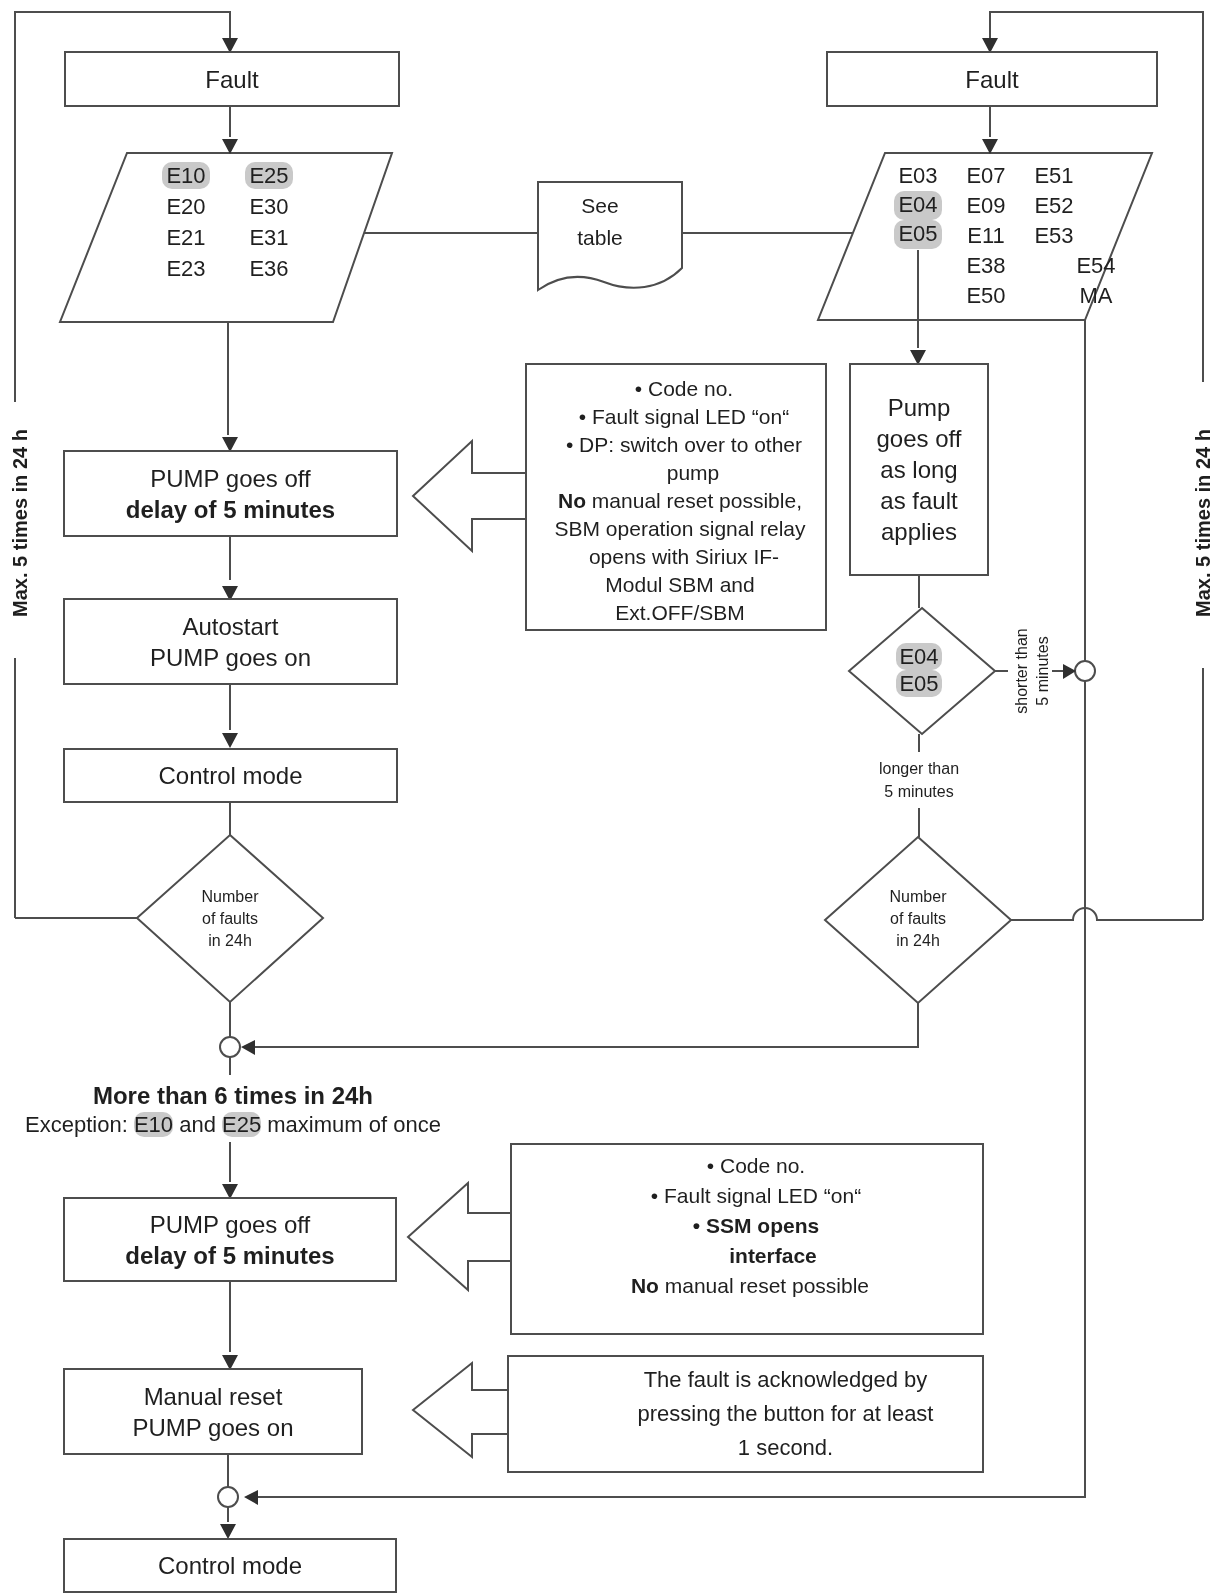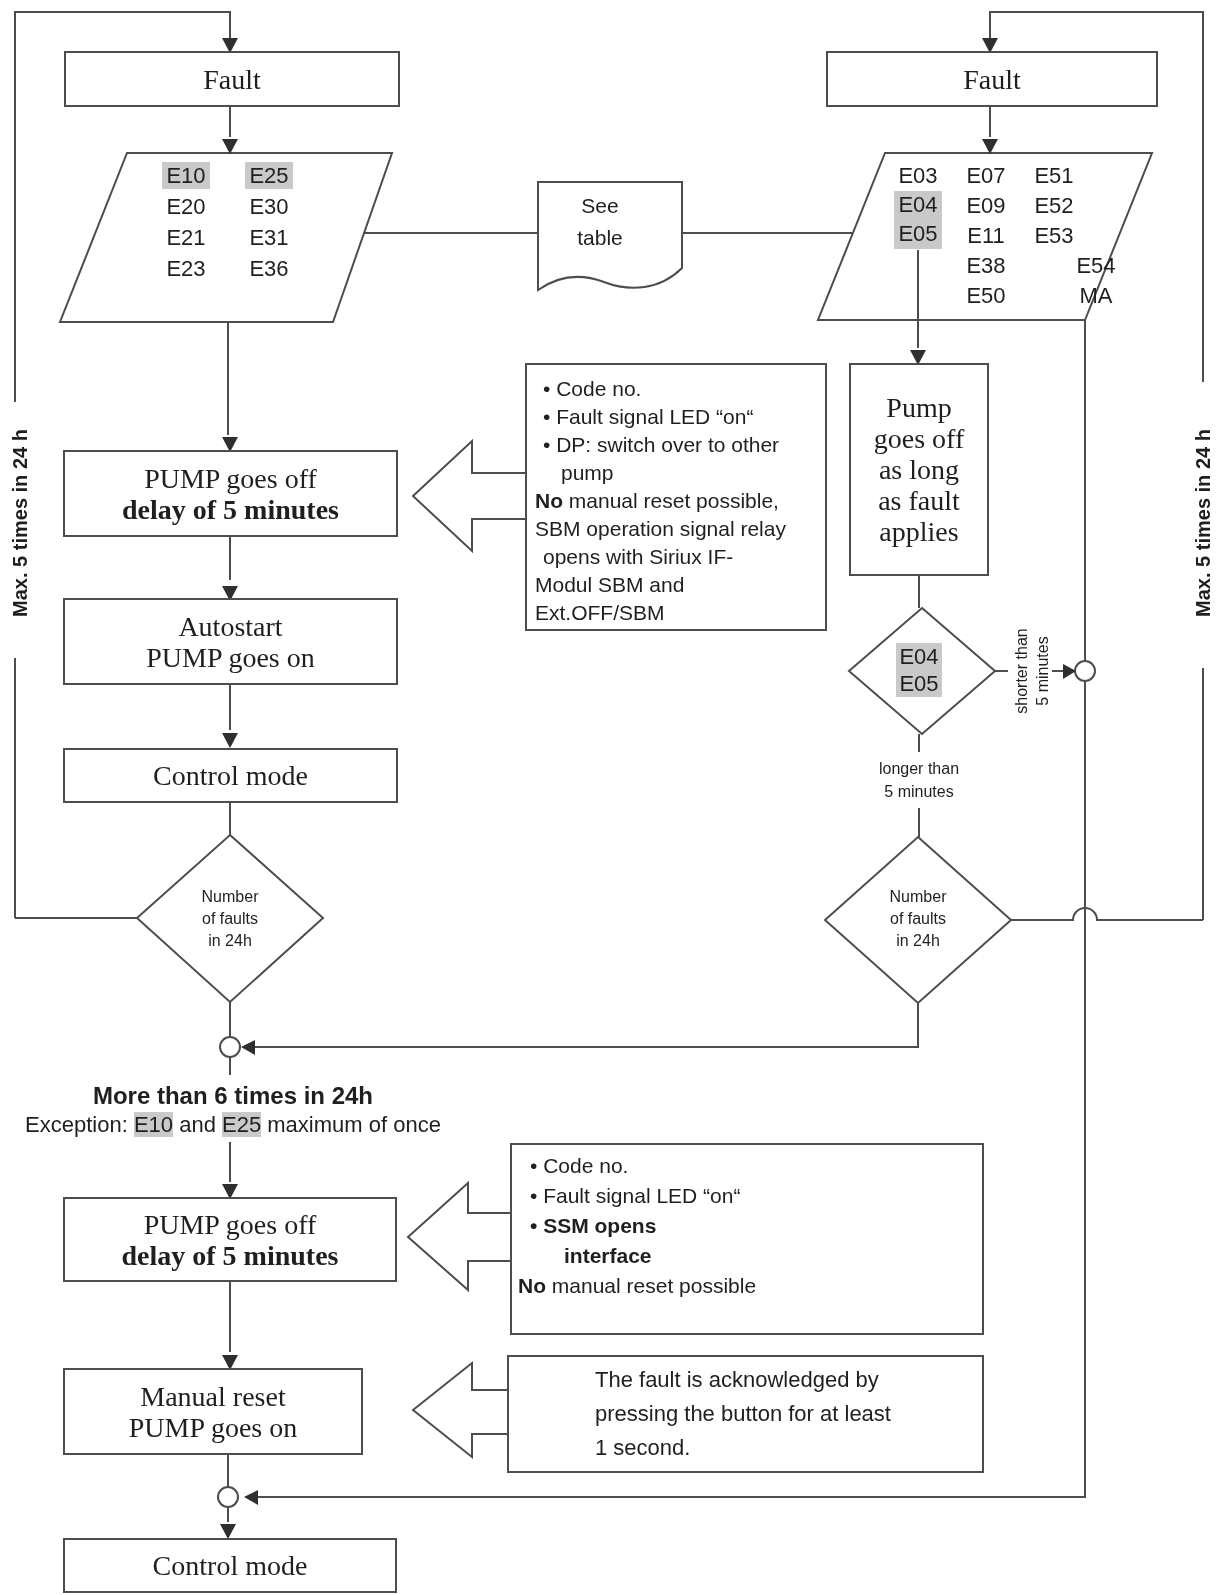--- a/index.html
+++ b/index.html
@@ -1,26 +1,26 @@
 <!DOCTYPE html>
 <html><head>
 <meta charset="utf-8">
 <style>
   html,body{margin:0;padding:0;background:#fff;}
   .stage{position:relative;width:1218px;height:1595px;background:#fff;overflow:hidden;
          font-family:"Liberation Sans",sans-serif;color:#1f1f1f;}
   svg.lines{position:absolute;left:0;top:0;}
   .box{position:absolute;border:2px solid #4d4d4d;background:#fff;box-sizing:border-box;
        display:flex;flex-direction:column;align-items:center;justify-content:center;
-       font-size:28px;line-height:31px;text-align:center;font-family:Liberation Serif, serif;}
+       font-size:24px;line-height:31px;text-align:center;}
   .bold{font-weight:bold;}
   .code{position:absolute;width:48px;height:27px;font-size:22px;line-height:27px;text-align:center;}
-  .hl{background:#c9c9c9;}
+  .hl{background:#c9c9c9;border-radius:10px;}
   .callout{position:absolute;border:2px solid #4d4d4d;background:#fff;box-sizing:border-box;
-           font-size:21px;line-height:28px;text-align:left;}
+           font-size:21px;line-height:28px;text-align:center;}
   .c1line{padding-left:16px;}
   .c1line.ind{padding-left:34px;}
   .c2line{padding-left:18px;font-size:21px;line-height:30px;}
   .c2line.ind{padding-left:52px;}
   .rotlabel{position:absolute;font-weight:bold;font-size:20px;text-align:center;
             transform:rotate(-90deg);white-space:nowrap;}
   .smalltext{font-size:16px;line-height:21px;text-align:center;}
   .abs{position:absolute;}
   .dialabel{position:absolute;width:150px;font-size:16px;line-height:22px;text-align:center;}
   .mask{background:#fff;}

